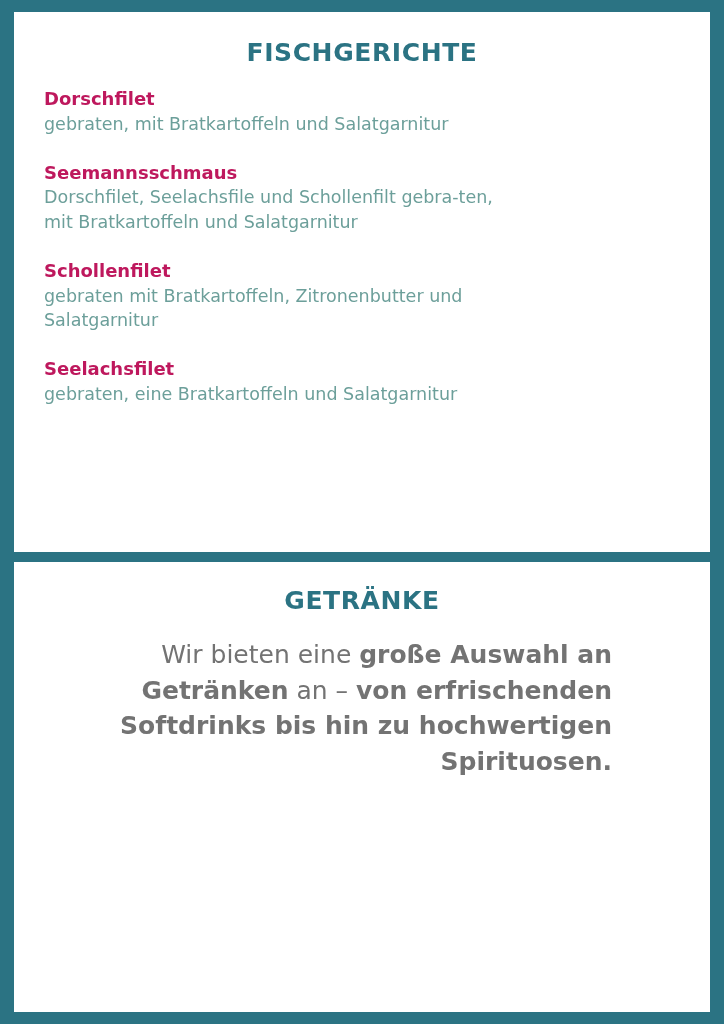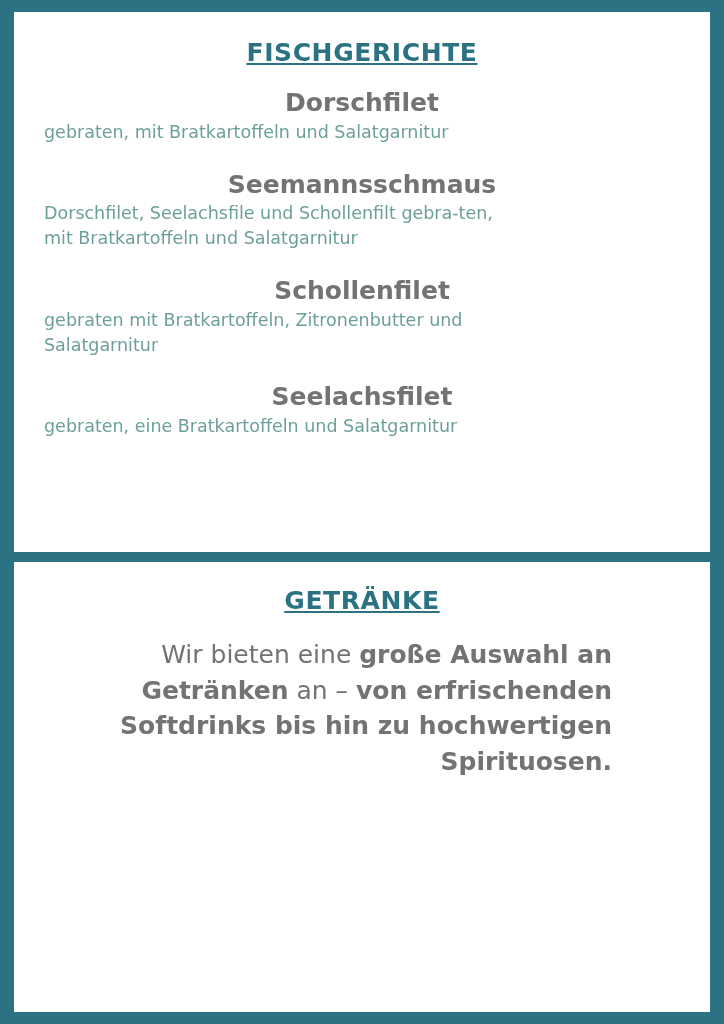--- a/index.html
+++ b/index.html
@@ -37,35 +37,33 @@
     padding: 24px 30px 38px 30px;
   }
   .section-title {
     text-align: center;
     color: #2b7383;
     font-weight: bold;
     font-size: 25px;
     letter-spacing: 0.6px;
     margin: 0 0 22px 0;
     font-family: "DejaVu Sans", sans-serif;
-    text-decoration: underline;
   }
   .dish {
     margin-bottom: 26px;
   }
   .dish:last-child {
     margin-bottom: 16px;
   }
   .dish-name {
-    color: #737373;
+    color: #be185d;
     font-weight: bold;
-    font-size: 25px;
+    font-size: 18px;
     line-height: 1.15;
     margin: 0 0 2px 0;
-    text-align: center;
   }
   .dish-desc {
     color: #6c9f9a;
     font-size: 17.5px;
     line-height: 1.42;
     margin: 0;
     max-width: 470px;
   }
   .drinks-text {
     color: #737373;

